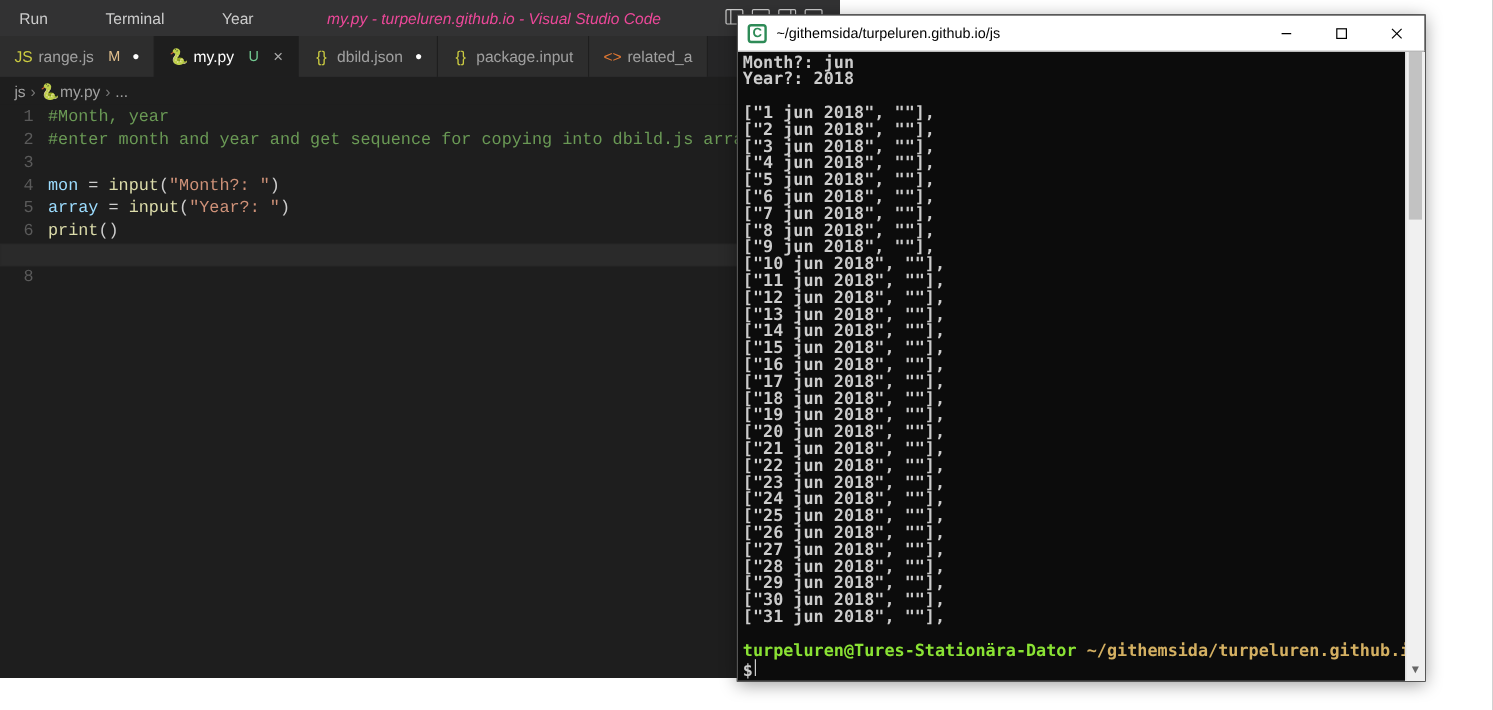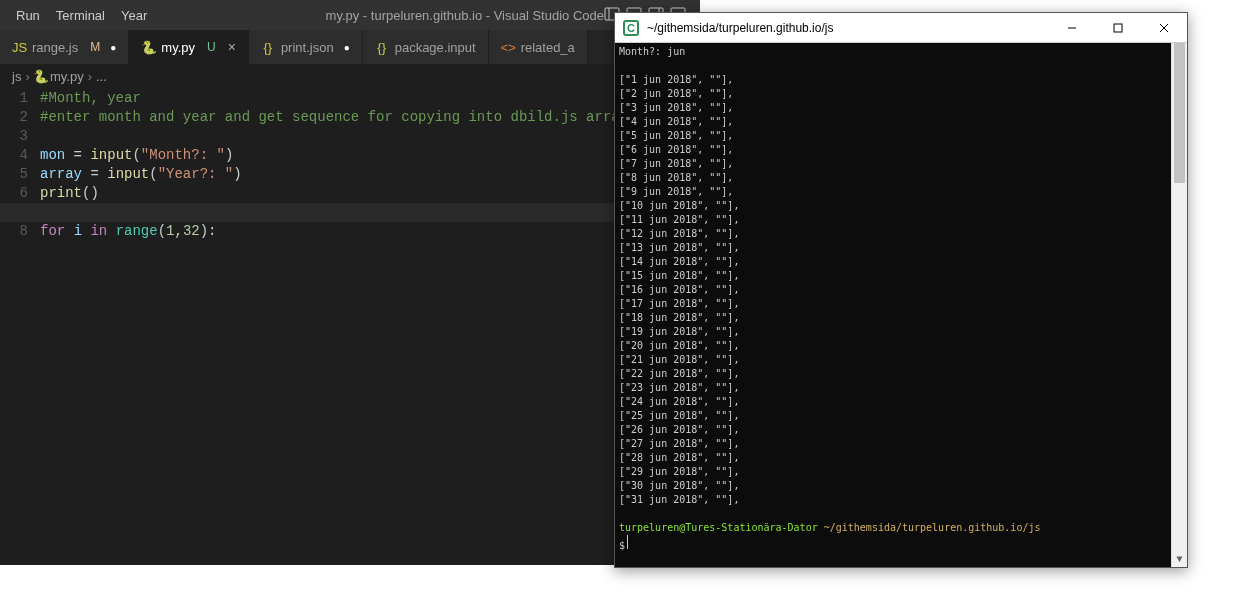--- a/index.html
+++ b/index.html
@@ -22,23 +22,24 @@
   }
   .menubar {
     height: 30px;
     display: flex;
     align-items: center;
     padding: 0 8px;
     background: #323233;
     font-family: "Segoe UI", sans-serif;
     font-size: 13px;
     color: #cccccc;
+    gap: 32px;
   }
   .menubar .mi { padding: 0 8px; cursor: pointer; }
-  .menubar .center { flex: 1; text-align: right; color: #a3a3a3; }
+  .menubar .center { flex: 1; text-align: center; color: #ec4899; font-style: italic; }
   .menubar .layout-icons { display: flex; gap: 6px; padding-right: 6px; }
   .layout-icons svg { width: 16px; height: 16px; }
   .tabbar {
     height: 35px;
     display: flex;
     background: #252526;
     font-family: "Segoe UI", sans-serif;
     font-size: 13px;
     align-items: stretch;
     border-bottom: 1px solid #1e1e1e;
@@ -128,24 +129,25 @@
     padding: 0 0 0 8px;
     border-bottom: 1px solid #ccc;
   }
   .cmd-title .icon { width: 16px; height: 16px; display: inline-flex; align-items:center; justify-content:center; color:#2e8b57; border:2px solid #2e8b57; border-radius:3px; font-weight:bold; font-size:11px; margin-right:8px;}
   .cmd-title .spacer { flex: 1; }
   .cmd-title .winbtn { width: 46px; height: 30px; display: flex; align-items:center; justify-content:center; cursor: pointer; }
   .cmd-body {
     flex: 1;
     overflow-y: auto;
     color: #cccccc;
-    font-size: 10px;
+    font-size: 14px;
     line-height: 14px;
     padding: 2px 4px;
     position: relative;
+    font-weight: bold;
   }
   .cmd-body .tline { white-space: pre; font-family: Consolas, monospace; }
   .prompt-user { color: #8ae234; }
   .prompt-path { color: #d4b062; }
   .cmd-scrollbar {
     position: absolute; right:0; top:30px; bottom:0; width:16px;
     background: #f0f0f0; border-left:1px solid #ddd;
   }
   .cmd-scrollbar .thumb {
     position:absolute; left:2px; right:2px; top:0; height:140px;
@@ -194,21 +196,21 @@
         <span class="mod-ind">●</span>
       </div>
       <div class="tab active">
         <span class="ticon" style="color: rgb(53, 114, 165);">🐍</span>
         <span>my.py</span>
         <span class="badge-U">U</span>
         <span class="close-x">×</span>
       </div>
       <div class="tab">
         <span class="ticon" style="color: rgb(203, 203, 65);">{}</span>
-        <span>print.json</span>
+        <span>dbild.json</span>
         <span class="mod-ind">●</span>
       </div>
       <div class="tab">
         <span class="ticon" style="color: rgb(203, 203, 65);">{}</span>
         <span>package.input</span>
       </div>
       <div class="tab">
         <span class="ticon" style="color: rgb(227, 121, 51);">&lt;&gt;</span>
         <span>related_a</span>
       </div>
@@ -247,21 +249,20 @@
         <div>8</div>
       </div>
     <div class="code">
         <div class="line"><span class="c-comment">#Month, year</span></div>
         <div class="line"><span class="c-comment">#enter month and year and get sequence for copying into dbild.js array</span></div>
         <div class="line">&nbsp;</div>
         <div class="line"><span class="c-var">mon</span><span class="c-punc"> = </span><span class="c-func">input</span><span class="c-punc">(</span><span class="c-str">"Month?: "</span><span class="c-punc">)</span></div>
         <div class="line"><span class="c-var">array</span><span class="c-punc"> = </span><span class="c-func">input</span><span class="c-punc">(</span><span class="c-str">"Year?: "</span><span class="c-punc">)</span></div>
         <div class="line"><span class="c-func">print</span><span class="c-punc">()</span></div>
         <div class="line" style="background: rgb(42, 42, 42); box-shadow: rgb(40, 40, 40) 0px 0px 0px 1px inset; margin-left: -40px; padding-left: 40px;">&nbsp;</div>
-        <div class="line"><span class="c-kw">for</span><span class="c-punc"> </span><span class="c-var">i</span><span class="c-punc"> </span><span class="c-kw">in</span><span class="c-punc"> </span><span class="c-builtin">range</span><span class="c-punc">(</span><span class="c-num">1</span><span class="c-punc">,</span><span class="c-num">32</span><span class="c-punc">):</span></div>
       </div>
   </div>
 </div>
 
 <div class="cmd-window">
   <div class="cmd-title">
     <span class="icon">C</span>
     <span>~/githemsida/turpeluren.github.io/js</span>
     <span class="spacer"></span>
     <span class="winbtn">
@@ -276,20 +277,21 @@
     </span>
     <span class="winbtn">
       <svg width="10" height="10" viewBox="0 0 10 10">
           <line x1="1" y1="1" x2="9" y2="9" stroke="#000"></line>
           <line x1="9" y1="1" x2="1" y2="9" stroke="#000"></line>
         </svg>
     </span>
   </div>
   <div class="cmd-body">
       <div class="tline">Month?: jun</div>
+      <div class="tline">Year?: 2018</div>
       <div class="tline">&nbsp;</div>
       <div class="tline">["1 jun 2018", ""],</div>
       <div class="tline">["2 jun 2018", ""],</div>
       <div class="tline">["3 jun 2018", ""],</div>
       <div class="tline">["4 jun 2018", ""],</div>
       <div class="tline">["5 jun 2018", ""],</div>
       <div class="tline">["6 jun 2018", ""],</div>
       <div class="tline">["7 jun 2018", ""],</div>
       <div class="tline">["8 jun 2018", ""],</div>
       <div class="tline">["9 jun 2018", ""],</div>

